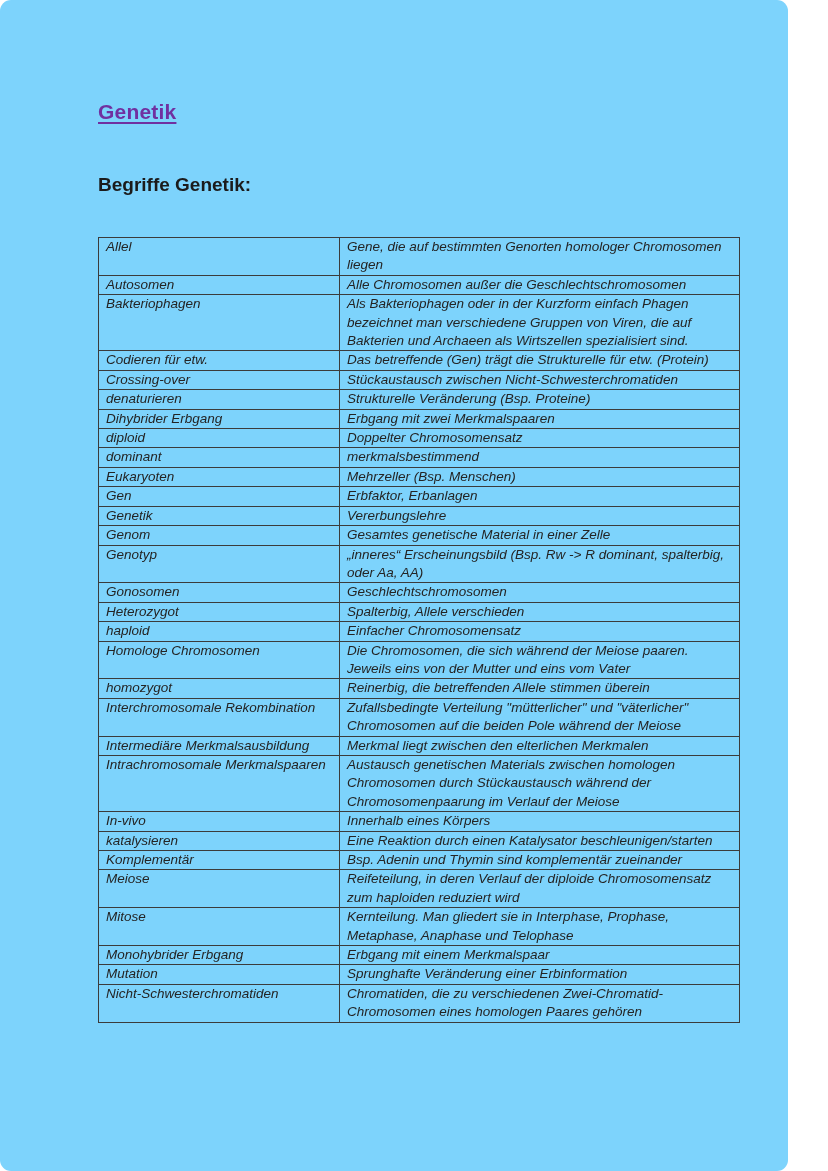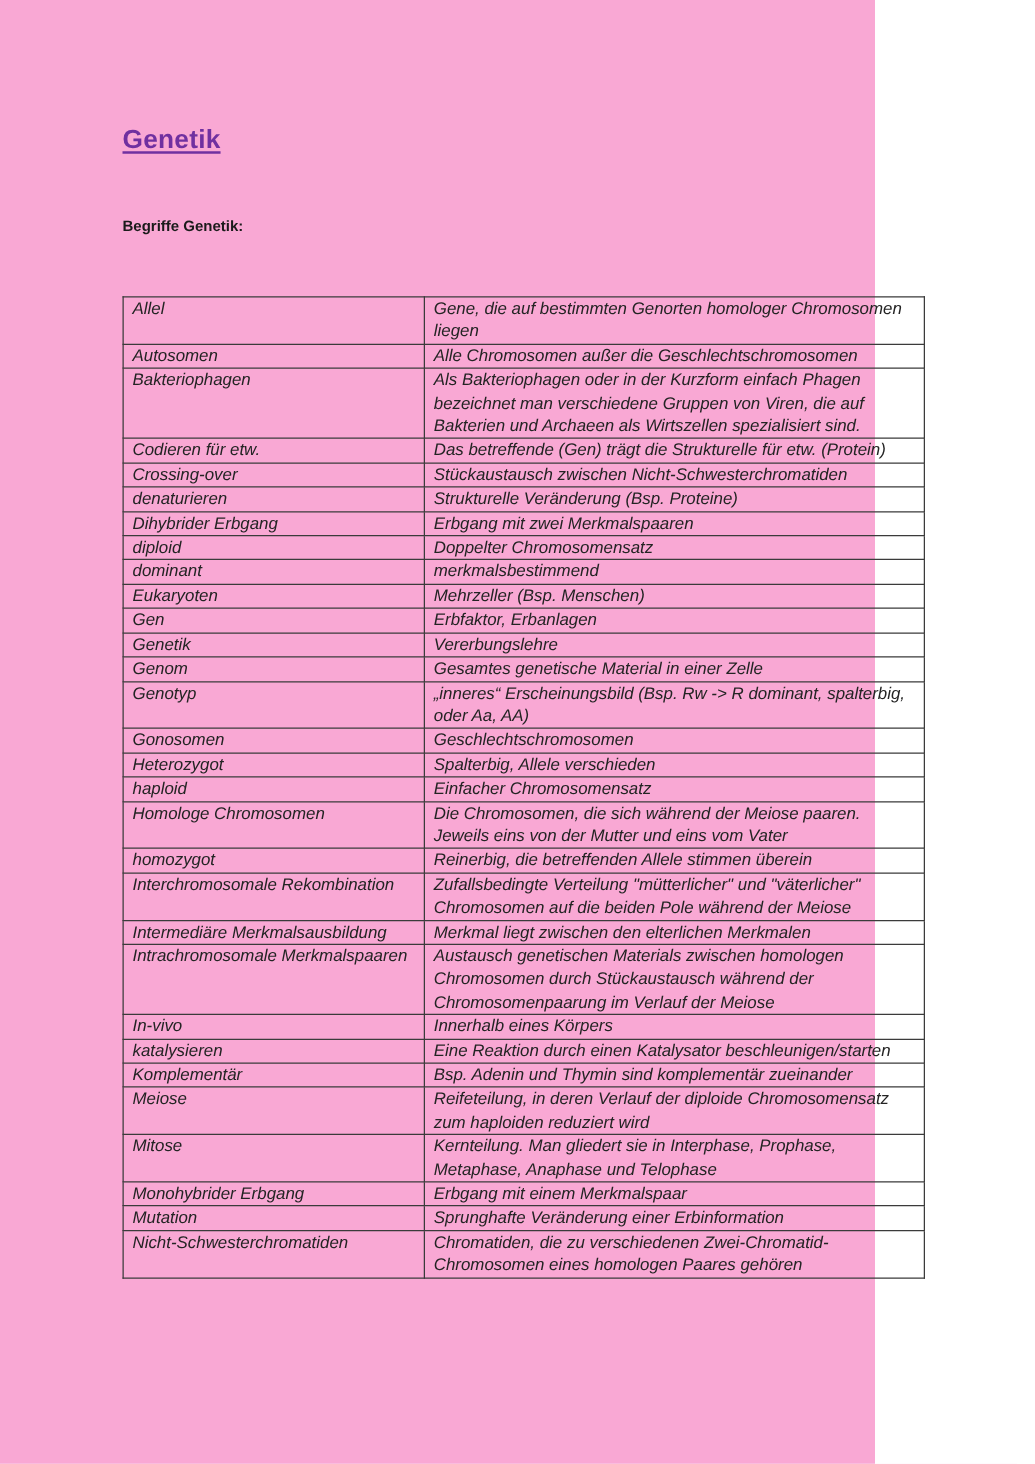--- a/index.html
+++ b/index.html
@@ -9,43 +9,44 @@
   }
   body {
     width: 828px;
     height: 1171px;
     overflow: hidden;
     font-family: "Liberation Sans", sans-serif;
     color: #202020;
   }
   .page {
     position: relative;
-    width: 700px;
+    width: 788px;
     height: 1171px;
-    background: #f9a8d4;
+    background: #7dd3fc;
+    border-radius: 11px;
   }
   .doc-title {
     position: absolute;
     left: 98px;
     top: 100px;
     margin: 0;
     font-size: 21px;
     font-weight: bold;
     color: #7030A0;
     text-decoration: underline;
     text-underline-offset: 3px;
     text-decoration-thickness: 2px;
     letter-spacing: 0.2px;
   }
   .section-heading {
     position: absolute;
     left: 98px;
     top: 174px;
     margin: 0;
-    font-size: 12px;
+    font-size: 19px;
     font-weight: bold;
     color: #1b1b1b;
   }
   table.glossary {
     position: absolute;
     left: 98px;
     top: 237px;
     width: 633px;
     border-collapse: collapse;
     table-layout: fixed;

